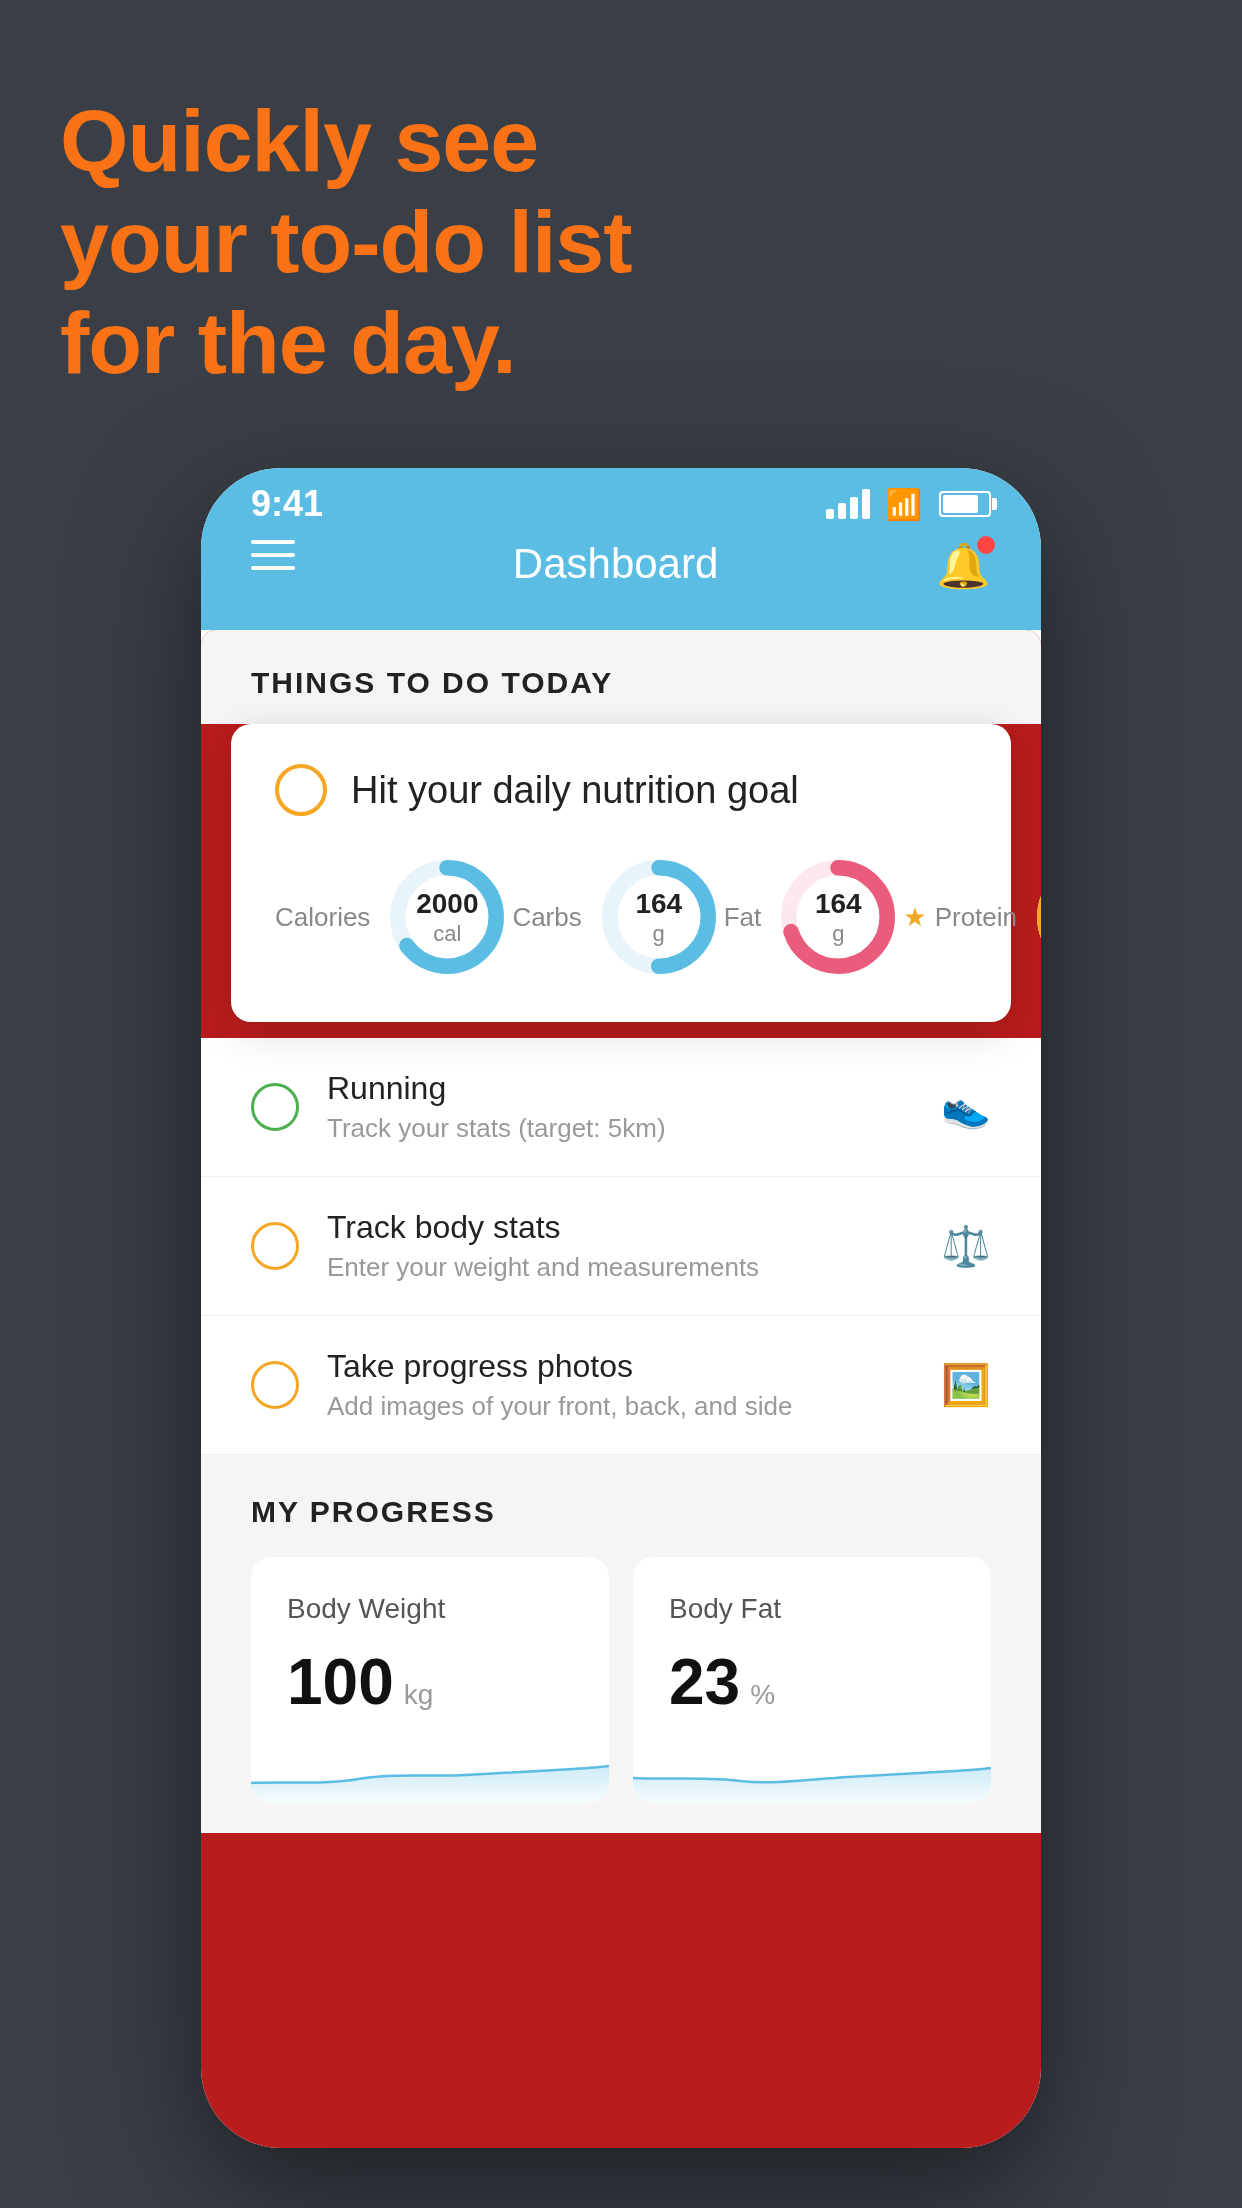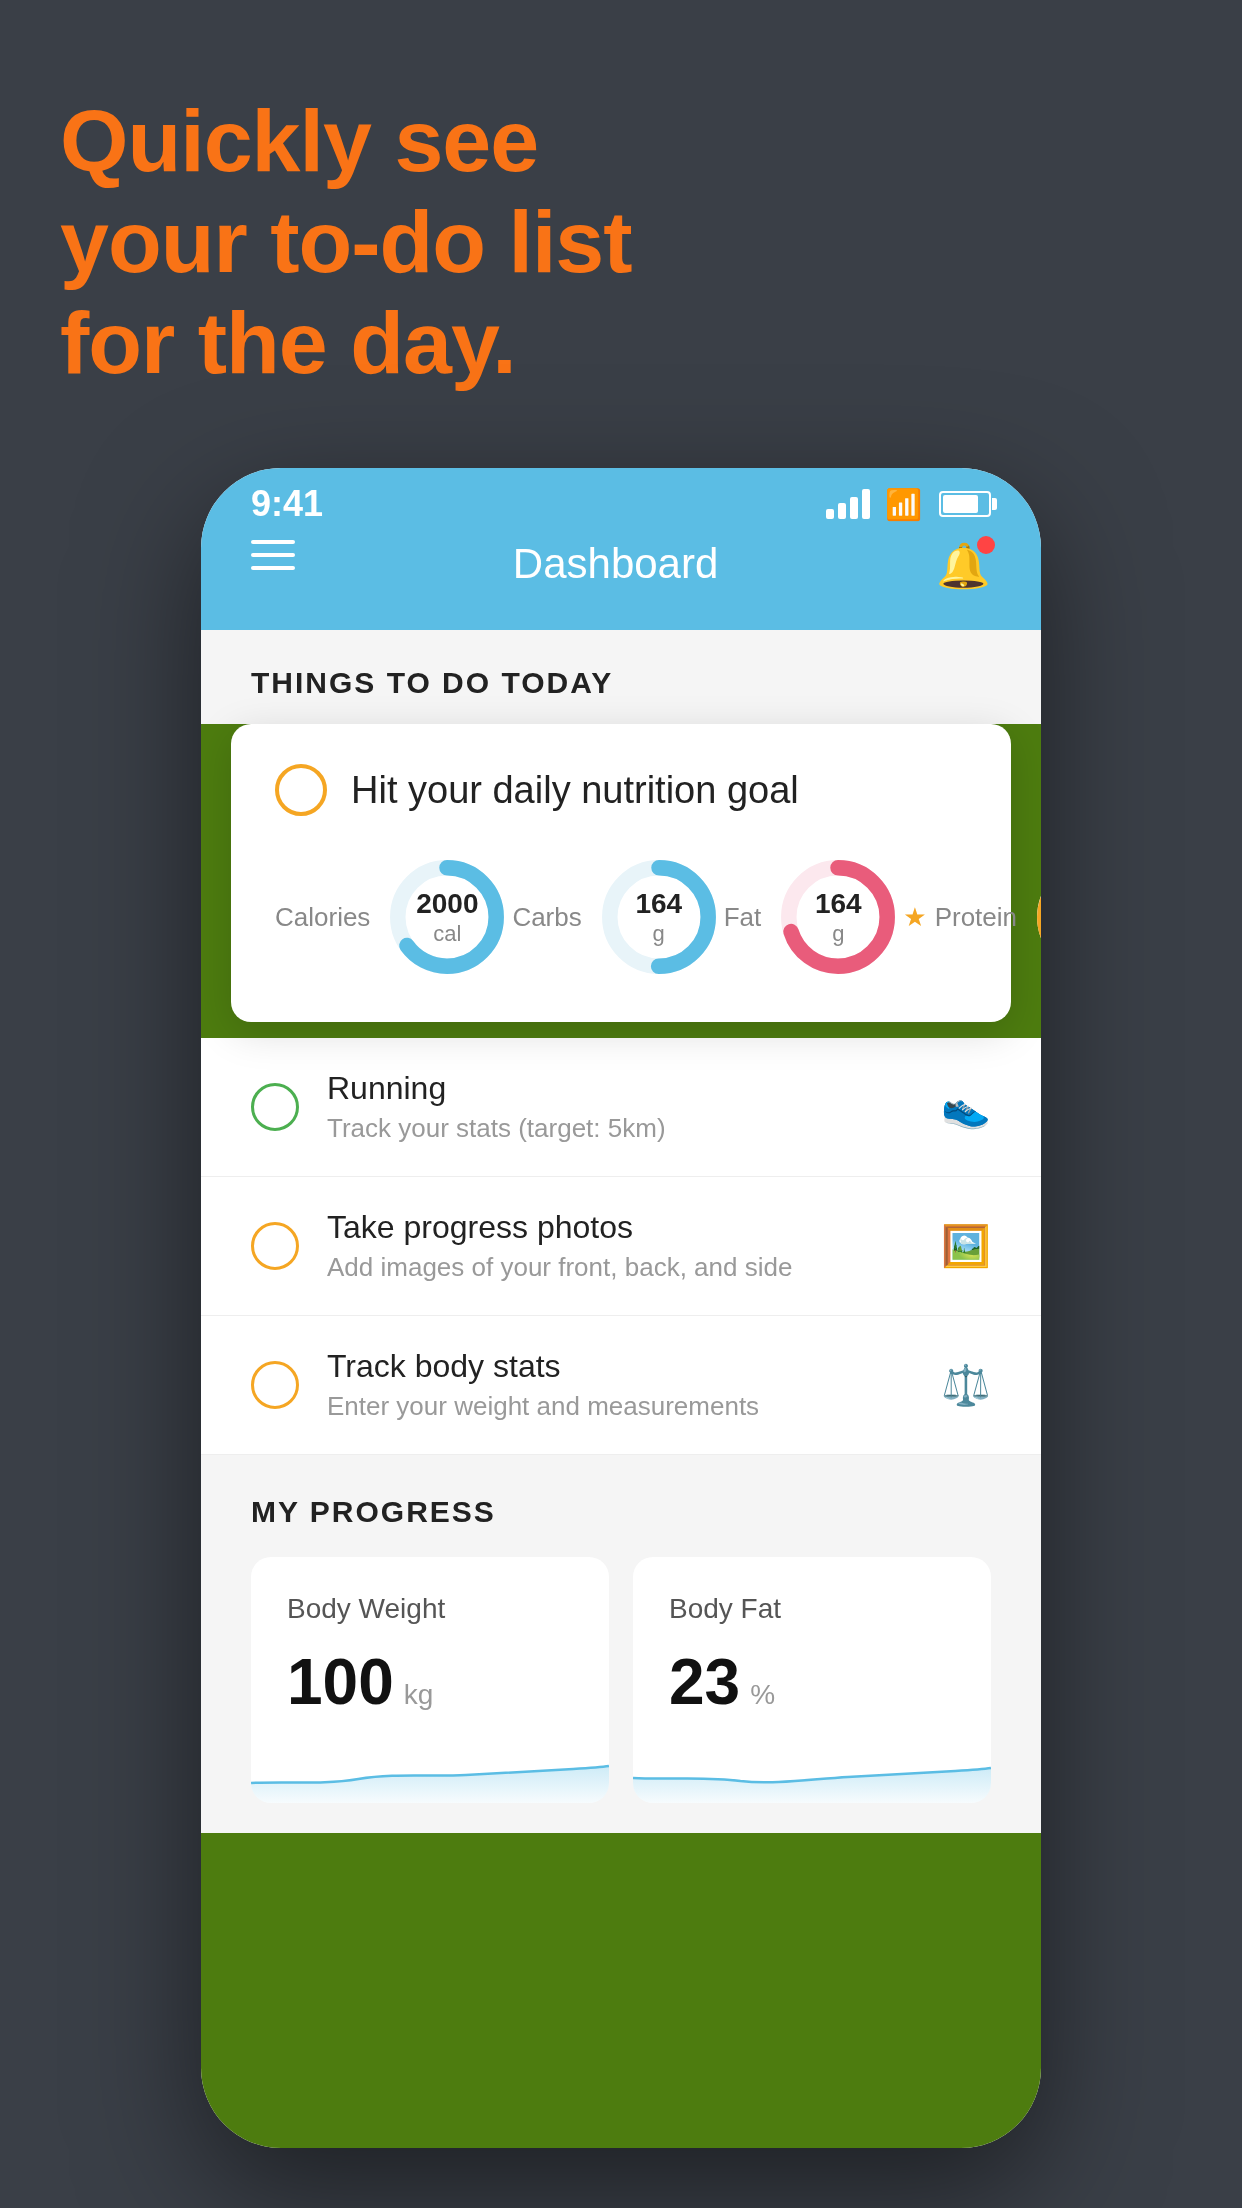--- a/index.html
+++ b/index.html
@@ -159,23 +159,24 @@
       top: -4px;
       right: -4px;
       width: 18px;
       height: 18px;
       background: #ff4444;
       border-radius: 50%;
     }
 
     
     .app-content {
-      background: #4d7c0f;
+      background: #b91c1c;
       height: calc(100% - 162px);
       overflow: hidden;
+      border-radius: 15px;
     }
 
     
     .section-header {
       background: #f5f5f5;
       padding: 36px 50px 24px;
     }
 
     .section-title {
       font-size: 30px;
@@ -516,33 +517,33 @@
           <div class="todo-text">
             <div class="todo-title">Running</div>
             <div class="todo-subtitle">Track your stats (target: 5km)</div>
           </div>
           <span class="todo-icon">👟</span>
         </div>
 
         <div class="todo-item">
           <div class="todo-circle yellow"></div>
           <div class="todo-text">
-            <div class="todo-title">Take progress photos</div>
-            <div class="todo-subtitle">Add images of your front, back, and side</div>
-          </div>
-          <span class="todo-icon">🖼️</span>
+            <div class="todo-title">Track body stats</div>
+            <div class="todo-subtitle">Enter your weight and measurements</div>
+          </div>
+          <span class="todo-icon">⚖️</span>
         </div>
 
         <div class="todo-item">
           <div class="todo-circle yellow"></div>
           <div class="todo-text">
-            <div class="todo-title">Track body stats</div>
-            <div class="todo-subtitle">Enter your weight and measurements</div>
-          </div>
-          <span class="todo-icon">⚖️</span>
+            <div class="todo-title">Take progress photos</div>
+            <div class="todo-subtitle">Add images of your front, back, and side</div>
+          </div>
+          <span class="todo-icon">🖼️</span>
         </div>
 
       </div>
 
       <div class="progress-section">
         <div class="progress-title">MY PROGRESS</div>
         <div class="progress-grid">
 
           <div class="progress-card">
             <div class="progress-card-title">Body Weight</div>

